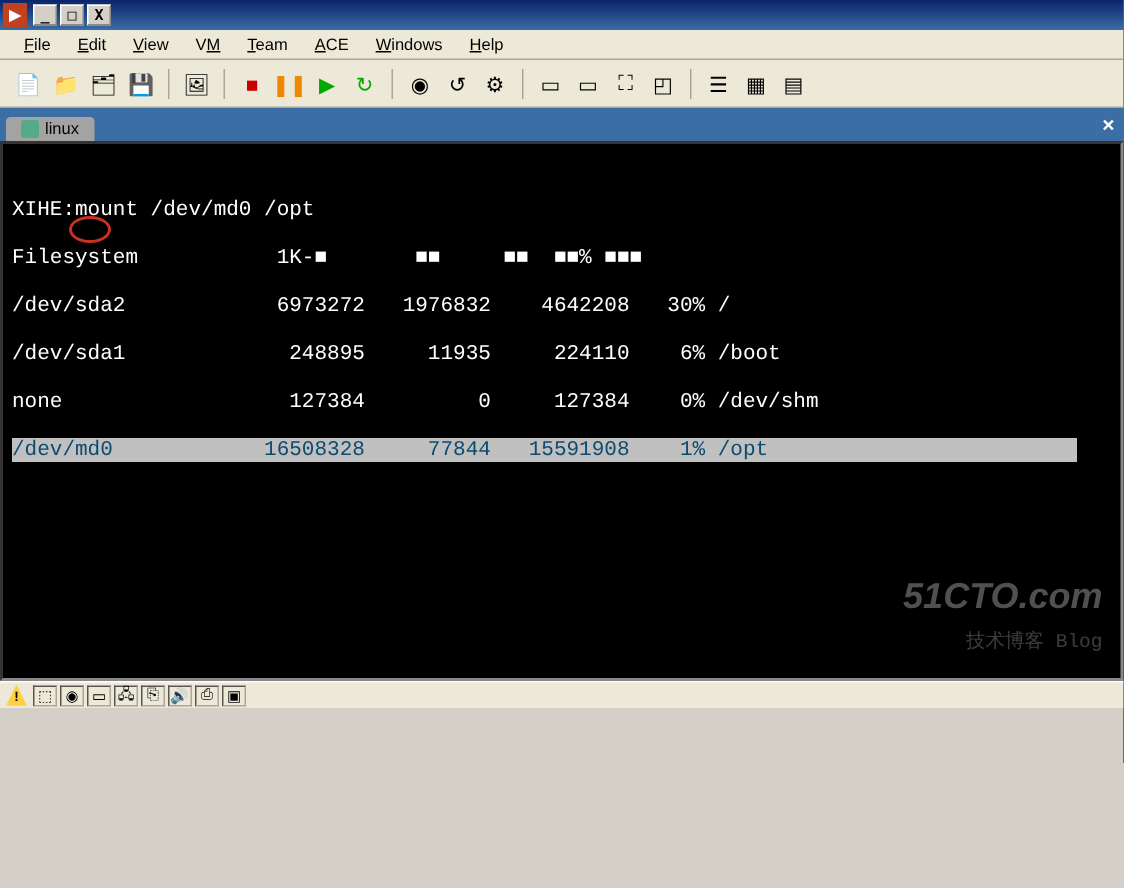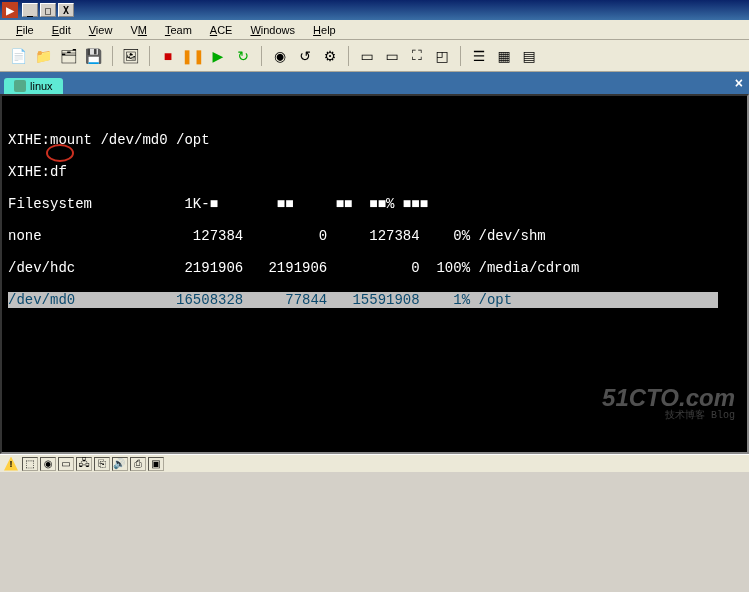--- a/index.html
+++ b/index.html
@@ -75,21 +75,21 @@
     .tb-sep { width: 1px; height: 20px; background: #aca899; margin: 0 4px; }
     .tabbar {
       background: #3a6ea5;
       height: 22px;
       display: flex;
       align-items: flex-end;
       padding: 0 4px;
       position: relative;
     }
     .tab {
-      background: #5eead4;
+      background: #a3a3a3;
       padding: 2px 10px;
       border-radius: 3px 3px 0 0;
       font-size: 11px;
       display: flex; align-items: center; gap: 4px;
       cursor: pointer;
     }
     .tab-icon { width: 12px; height: 12px; background: #5a8; border-radius: 2px; }
     .tab-close {
       position: absolute; right: 6px; top: 3px;
       color: white; font-weight: bold; cursor: pointer;
@@ -166,23 +166,23 @@
       color: rgba(200,200,200,0.4);
       font-size: 24px;
       font-weight: bold;
       font-family: Arial;
       pointer-events: none;
       font-style: italic;
     }
     .watermark-sub {
       position: absolute;
       right: 12px;
-      bottom: 28px;
+      bottom: 16px;
       color: rgba(200,200,200,0.3);
-      font-size: 10px;
+      font-size: 13px;
       pointer-events: none;
     }
   </style>
 </head>
 <body>
 
 <div class="titlebar">
   <div class="titlebar-icon">▶</div>
   <div class="titlebar-buttons">
     <div class="titlebar-btn">_</div>
@@ -232,24 +232,24 @@
 <div class="tabbar">
   <div class="tab">
     <span class="tab-icon"></span>
     <span>linux</span>
   </div>
   <div class="tab-close">×</div>
 </div>
 
 <div class="terminal">
 <span class="term-line">XIHE:mount /dev/md0 /opt</span>
-<span class="term-line">XIHE:df</span>
 <span class="term-line">Filesystem           1K-■       ■■     ■■  ■■% ■■■</span>
+<span class="term-line" id="row0">/dev/sda2            6973272   1976832    4642208   30% /</span>
+<span class="term-line" id="row1">/dev/sda1             248895     11935     224110    6% /boot</span>
 <span class="term-line" id="row2">none                  127384         0     127384    0% /dev/shm</span>
-<span class="term-line" id="row3">/dev/hdc             2191906   2191906          0  100% /media/cdrom</span>
 <span class="term-line highlighted" id="row4">/dev/md0            16508328     77844   15591908    1% /opt</span>
   <div class="red-circle"></div>
   <div class="watermark">51CTO.com</div>
   <div class="watermark-sub">技术博客 Blog</div>
 </div>
 
 <div class="statusbar">
   <div class="warning-icon">!</div>
   <div class="tray">
     <div class="tray-icon">⬚</div>

